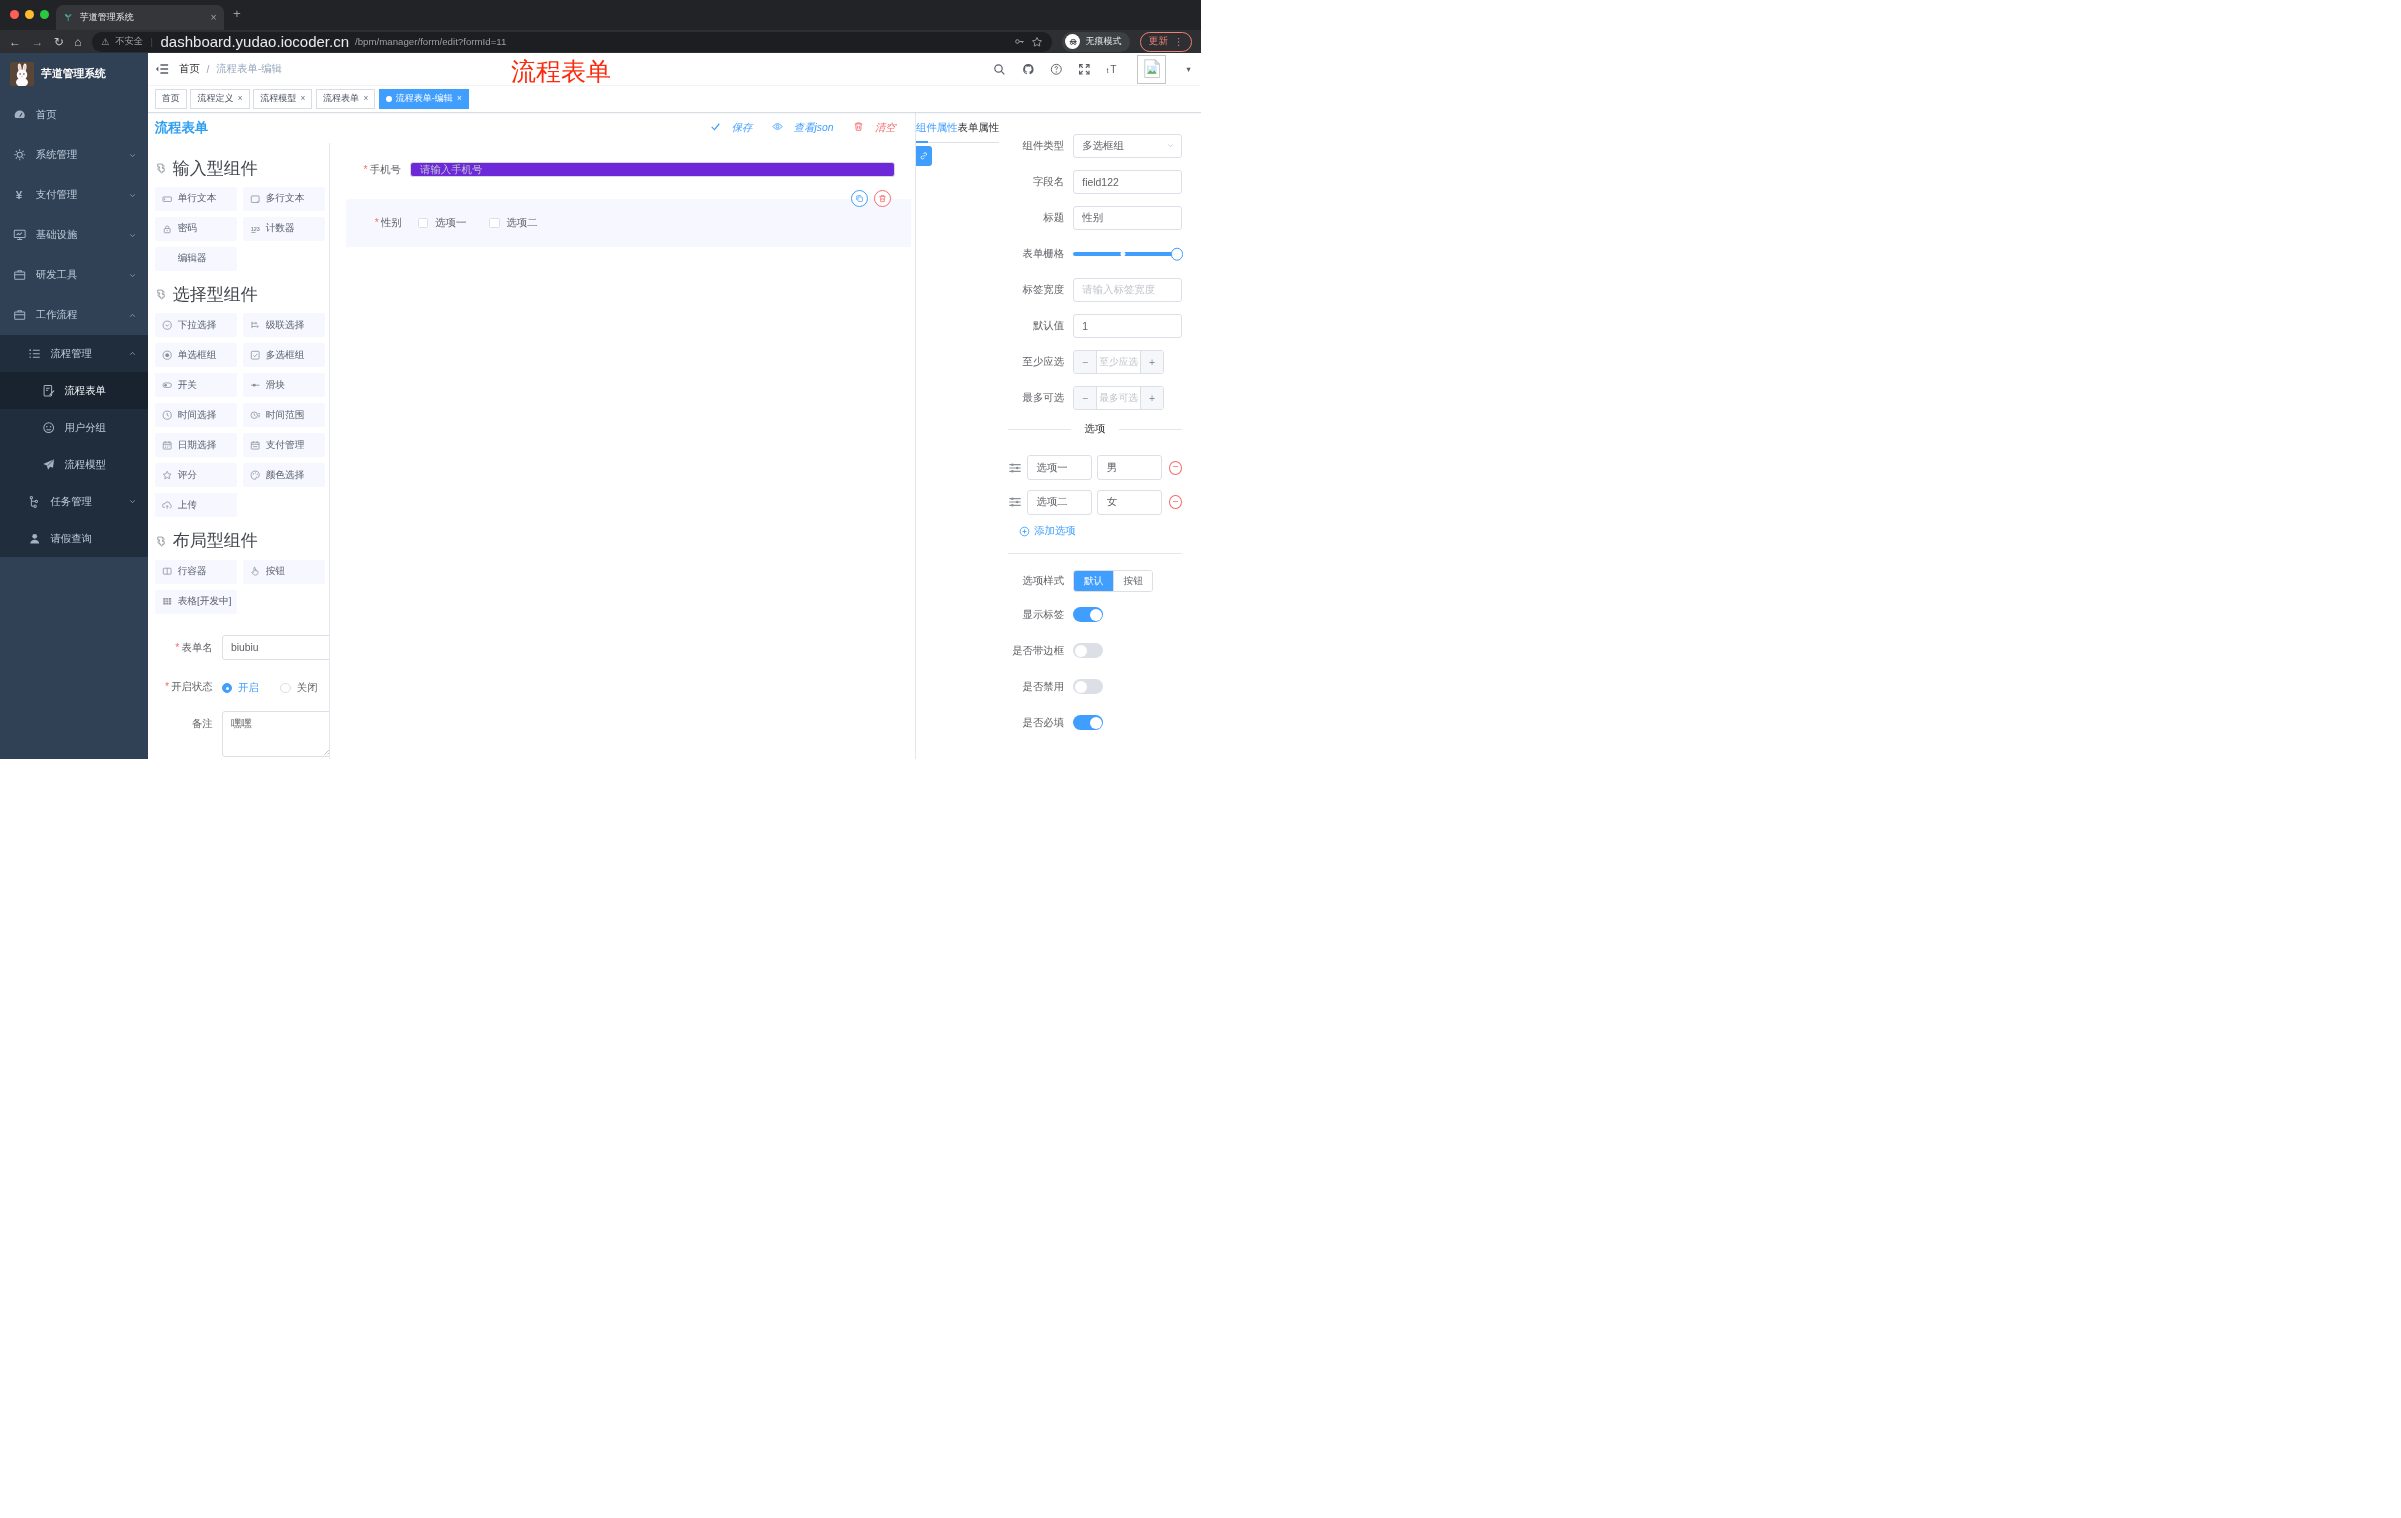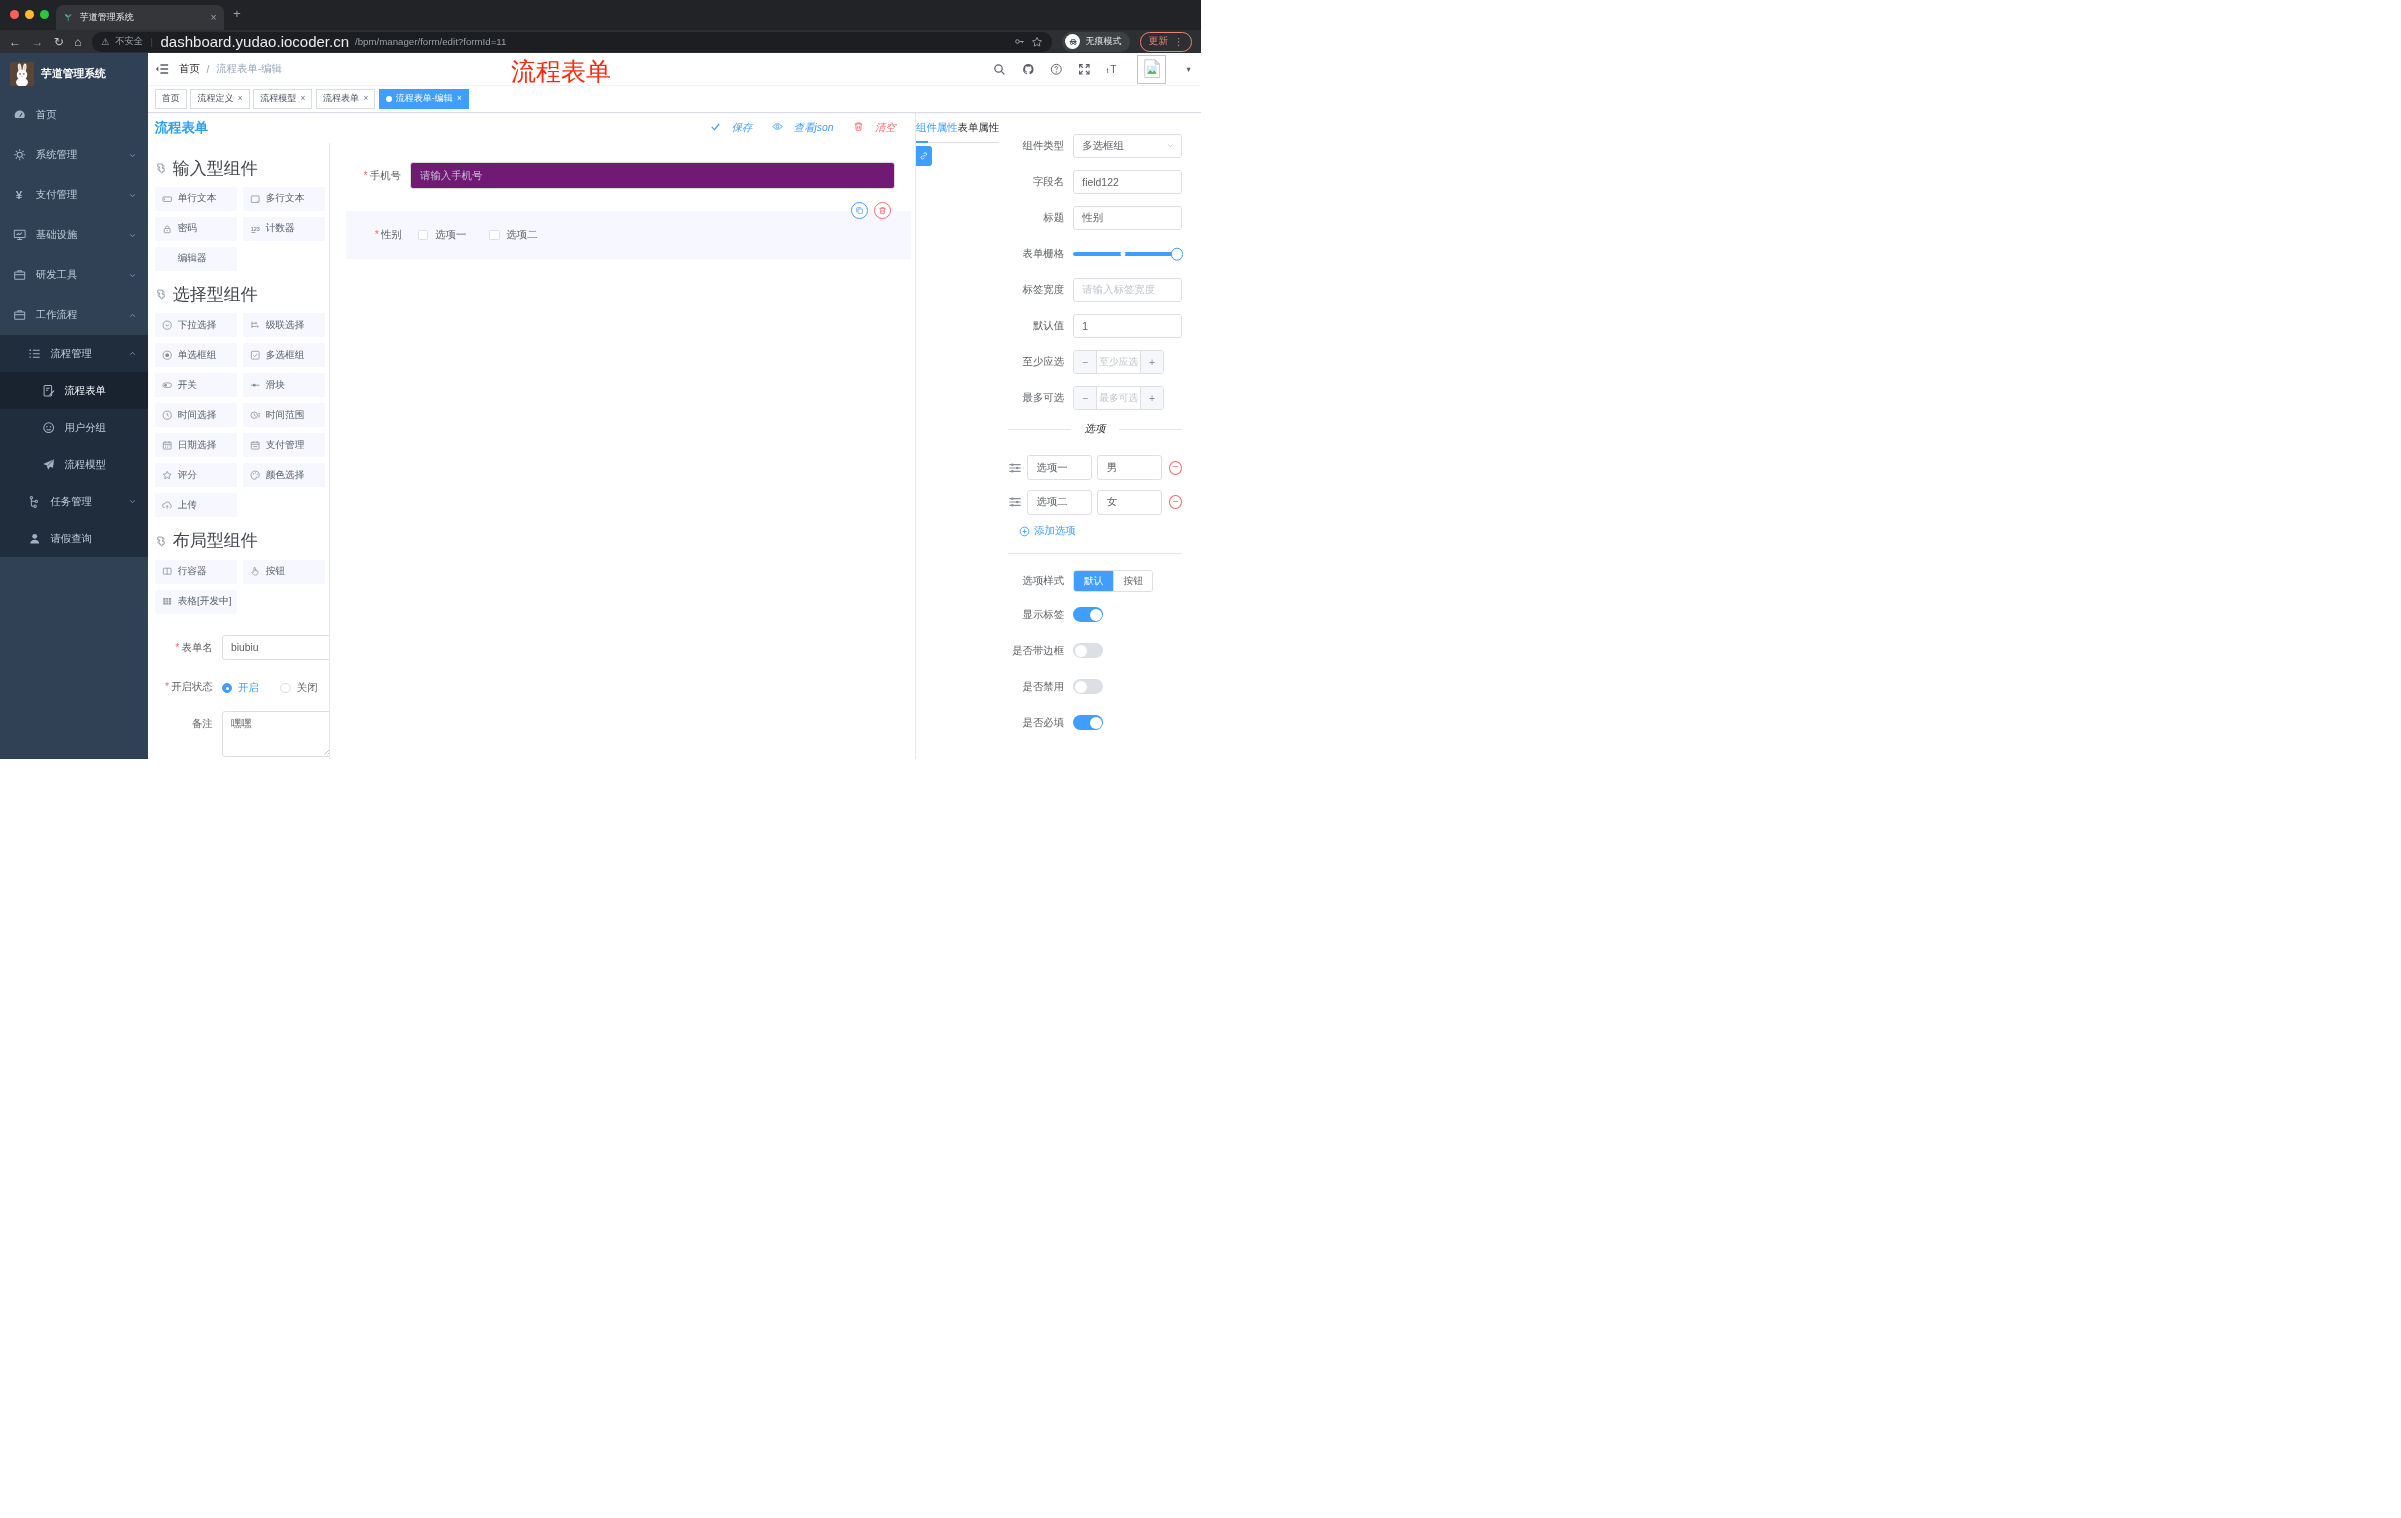--- a/index.html
+++ b/index.html
@@ -90,21 +90,21 @@
   .radio { display:inline-flex; align-items:center; gap:6px; color:#606266; margin-top:6px; }
   .radio + .radio { margin-left:18.6px; }
   .rdot { width:10.4px; height:10.4px; border-radius:50%; border:0.7px solid #dcdfe6; background:#fff; position:relative; }
   .radio.on .rdot { border-color:#409eff; background:#409eff; }
   .radio.on .rdot::after { content:""; position:absolute; left:3.3px; top:3.3px; width:3px; height:3px; border-radius:50%; background:#fff; }
   .radio.on .rlabel { color:#409eff; }
 
   .canvas { flex:1; min-width:0; padding:19.3px 20px 0 15px; }
   .frow { display:flex; align-items:center; }
   .flabel { width:65px; flex-shrink:0; text-align:right; padding-right:9px; color:#606266; }
-  .finput { flex:1; height:27px; border:0.7px solid #d9d9d9; border-radius:3px; background:#701a75; display:flex; align-items:center; padding:0 9px; color:#c0c4cc; }
+  .finput { flex:1; height:15px; border:0.7px solid #d9d9d9; border-radius:3px; background:#6d28d9; display:flex; align-items:center; padding:0 9px; color:#c0c4cc; }
   .sel-block { margin:21.5px -16.3px 0 0.7px; background:#f6f7ff; padding:17px 0; position:relative; }
   .block-actions { position:absolute; top:-9px; right:20px; display:flex; gap:6.7px; }
   .abtn { width:17px; height:17px; border-radius:50%; background:#fff; border:0.7px solid #409eff; color:#409eff; display:flex; align-items:center; justify-content:center; }
   .abtn .bi { width:9px; height:9px; }
   .abtn.danger { border-color:#f56c6c; color:#f56c6c; }
   .cbg { display:flex; align-items:center; }
   .cb { display:inline-flex; align-items:center; gap:6.7px; color:#606266; margin-left:7.4px; }
   .cb + .cb { margin-left:23px; }
   .cbbox { width:10.4px; height:10.4px; border:0.7px solid #dcdfe6; border-radius:1.5px; background:#fff; }
 
@@ -124,21 +124,21 @@
   .pinput .ph { color:#c0c4cc; }
   .pselect { position:relative; }
   .pselect .dd { position:absolute; right:6.7px; top:7.4px; width:9px; height:9px; color:#c0c4cc; }
   .slider { height:24px; display:flex; align-items:center; position:relative; }
   .track { height:3.7px; width:100%; border-radius:2.2px; background:#409eff; position:relative; }
   .middot { position:absolute; left:46%; top:50%; transform:translate(-50%,-50%); width:5.2px; height:5.2px; border-radius:50%; background:#fff; }
   .handle { position:absolute; right:-1.5px; top:50%; transform:translateY(-50%); width:12.6px; height:12.6px; border-radius:50%; border:1.9px solid #409eff; background:#fff; }
   .stepper { display:flex; width:91px; height:24px; border:0.7px solid #dcdfe6; border-radius:3px; overflow:hidden; }
   .step-btn { width:22px; flex-shrink:0; background:#f5f7fa; color:#8a9099; display:flex; align-items:center; justify-content:center; font-size:10.4px; }
   .step-val { flex:1; background:#fff; border-left:0.7px solid #dcdfe6; border-right:0.7px solid #dcdfe6; display:flex; align-items:center; justify-content:center; font-size:9.7px; color:#c0c4cc; white-space:nowrap; }
-  .pdivider { position:relative; text-align:center; margin:6px 0 18px; height:15px;font-style:italic; }
+  .pdivider { position:relative; text-align:center; margin:6px 0 18px; height:15px; }
   .pdivider::before { content:""; position:absolute; left:0; right:0; top:7.4px; height:0.7px; background:#e4e7ed; }
   .pdivider span { position:relative; background:#fff; padding:0 13.4px; color:#303133; font-size:10.4px; }
   .hdivider { height:0.7px; background:#e4e7ed; margin:15px 0 16.3px; }
   .orow { display:flex; align-items:center; gap:5.2px; margin-bottom:9.7px; }
   .drag { width:14px; height:14px; color:#8a9099; flex-shrink:0; }
   .oinput { width:71px; height:25px; border:0.7px solid #dcdfe6; border-radius:3px; background:#fff; display:flex; align-items:center; padding:0 8.2px; color:#606266; }
   .ominus { width:14px; height:14px; border-radius:50%; border:1.1px solid #f56c6c; color:#f56c6c; display:flex; align-items:center; justify-content:center; font-size:10.4px; line-height:1; margin-left:1.5px; }
   .add-opt { display:flex; align-items:center; gap:4px; color:#409eff; margin:1.5px 0 4.5px 11px; }
   .add-opt .pc { width:11px; height:11px; }
   .seg { display:inline-flex; height:22px; border:0.7px solid #dcdfe6; border-radius:3px; overflow:hidden; }

